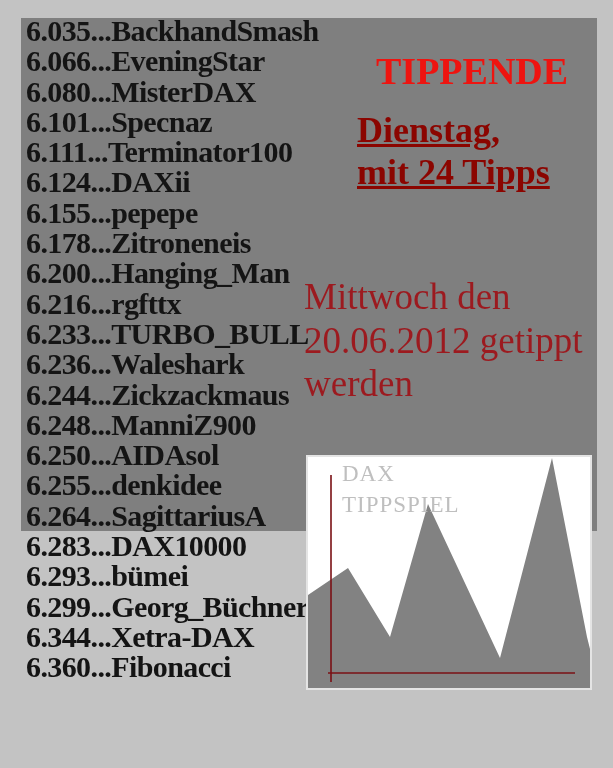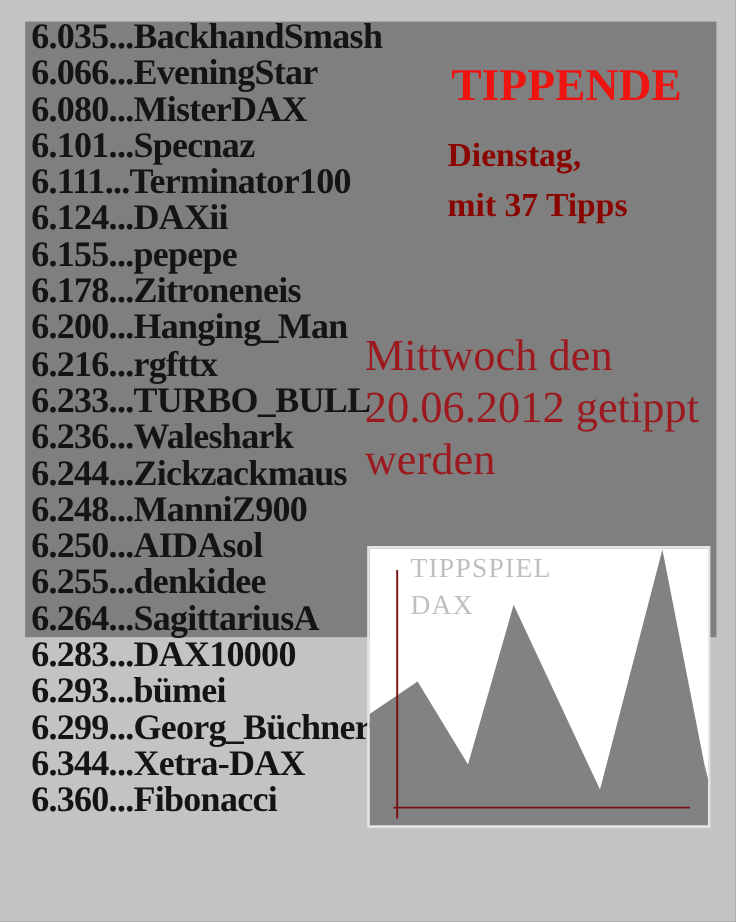--- a/index.html
+++ b/index.html
@@ -30,23 +30,23 @@
     position:absolute;left:5px;top:-2px;margin:0;padding:0;list-style:none;
     font-weight:bold;font-size:30px;line-height:30.3px;letter-spacing:-0.6px;
     color:var(--list-text);white-space:nowrap;
   }
   .title{
     position:absolute;left:315px;top:34px;
     font-weight:bold;font-size:38px;line-height:38px;
     color:var(--title-red);white-space:nowrap;margin-left:40px;
   }
   .date-block{
-    position:absolute;left:352px;top:91px;
-    font-weight:bold;font-size:28px;line-height:42px;
-    color:var(--date-red);white-space:nowrap;
+    position:absolute;left:336px;top:91px;
+    font-weight:bold;font-size:36px;line-height:42px;
+    color:var(--date-red);white-space:nowrap;text-decoration:underline;
   }
   .next-block{
     position:absolute;left:283px;top:257px;
     font-weight:normal;font-size:37px;line-height:43.5px;
     color:var(--next-red);white-space:nowrap;
   }
   .chart{
     position:absolute;left:287px;top:439px;width:282px;height:231px;
     background:var(--chart-bg);
     outline:2px solid var(--chart-border);
@@ -88,35 +88,35 @@
         <li>6.293...bümei</li>
         <li>6.299...Georg_Büchner</li>
         <li>6.344...Xetra-DAX</li>
         <li>6.360...Fibonacci</li>
       </ul>
 
     <div class="title">TIPPENDE</div>
 
     <div class="date-block">
       <div>Dienstag,</div>
-      <div>mit 37 Tipps</div>
+      <div>mit 24 Tipps</div>
     </div>
 
     <div class="next-block">
       <div>Mittwoch den</div>
       <div>20.06.2012 getippt</div>
       <div>werden</div>
     </div>
 
     <div class="chart">
       <svg width="282" height="231" viewBox="0 0 282 231">
         <polygon class="mountain" points="0,138 40,111 82,180 120,47 192,201 244,1 279,180 282,192 282,231 0,231"></polygon>
         <line class="axis" x1="23" x2="23" y1="18" y2="225"></line>
         <line class="axis" x1="20" x2="267" y1="216" y2="216"></line>
       </svg>
       <div class="watermark">
+        <div>DAX</div>
         <div>TIPPSPIEL</div>
-        <div>DAX</div>
       </div>
     </div>
 
   </div>
 </div>
 
 </body></html>

